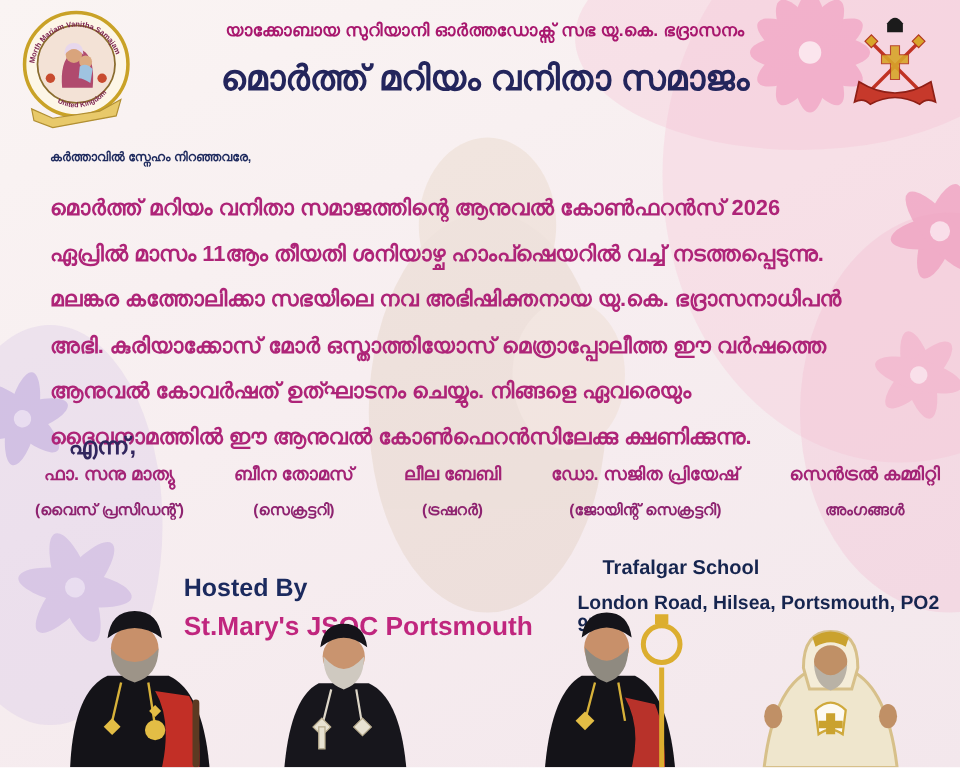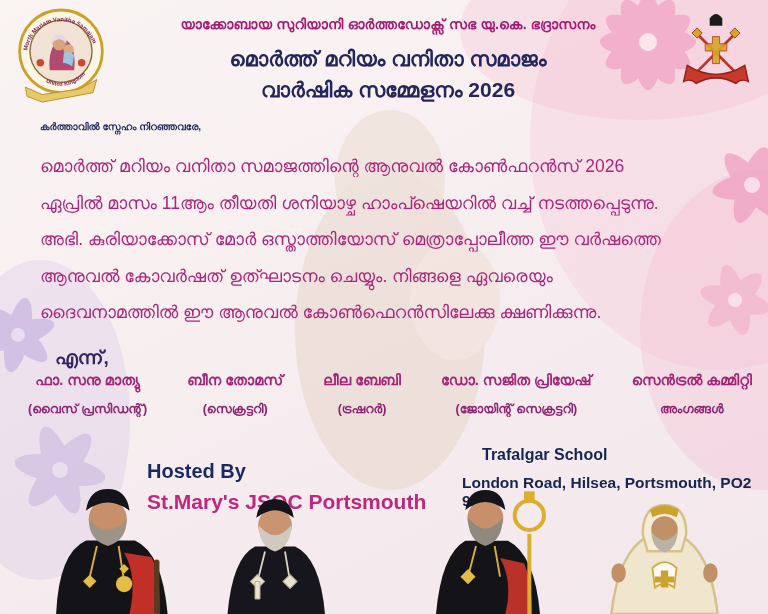--- a/index.html
+++ b/index.html
@@ -9,27 +9,27 @@
     overflow:hidden;
     font-family:"Liberation Sans", sans-serif;
     background:linear-gradient(155deg,#faf4f3 0%,#f7eef0 45%,#f3e7ec 100%);
   }
   .deco{position:absolute;inset:0;pointer-events:none;}
   
   .logo-left{position:absolute;left:14px;top:8px;width:94px;height:98px;}
   .emblem-right{position:absolute;right:6px;top:6px;width:92px;height:90px;}
   .title-block{position:absolute;left:108px;right:100px;top:16px;text-align:center;}
   .org-line{font-size:14px;font-weight:bold;color:#a8176e;letter-spacing:.2px;}
-  .title-line{font-size:21px;font-weight:bold;color:#23255c;}
+  .title-line{font-size:28px;font-weight:bold;color:#23255c;}
   .title-line.first{margin-top:14px;}
   .title-line.second{margin-top:7px;}
   
   .greeting{position:absolute;left:40px;top:121px;font-size:10px;font-weight:bold;color:#1e2a5e;}
   .paragraph{position:absolute;left:40px;top:148px;width:660px;
-    font-size:17.5px;font-weight:normal;color:#ae2478;line-height:36.5px;}
+    font-size:17.5px;font-weight:bold;color:#ae2478;line-height:36.5px;}
   .signoff{position:absolute;left:55px;top:347px;font-size:19px;font-weight:bold;color:#31265e;}
   
   .signatories{position:absolute;left:28px;right:16px;top:372px;display:flex;justify-content:space-between;}
   .sig-col{text-align:center;}
   .sig-name{font-size:14.5px;font-weight:bold;color:#a32376;}
   .sig-role{margin-top:13px;font-size:12.5px;font-weight:bold;color:#8e2370;}
   
   .hosted-block{position:absolute;left:147px;top:460px;}
   .hosted-label{font-size:20px;font-weight:bold;color:#1b2a5e;}
   .hosted-host{margin-top:7px;font-size:21px;font-weight:bold;color:#c0267e;}
@@ -147,28 +147,28 @@
       <rect x="67" y="26" width="8" height="8" transform="rotate(45 71 30)"></rect>
       <path d="M46 34 h8 v8 h8 v8 h-8 v14 h-8 V50 h-8 v-8 h8 Z" opacity="0.9"></path>
     </g>
     <path d="M43 14 Q50 4 57 14 L57 22 L43 22 Z" fill="#1b1b1b"></path>
     <path d="M18 66 Q50 86 82 66 L86 84 Q78 80 72 86 Q50 74 28 86 Q22 80 14 84 Z" fill="#c6392b" stroke="#8f1f16" stroke-width="1.5"></path>
   </svg>
 
   <div class="title-block">
     <div class="org-line">യാക്കോബായ സുറിയാനി ഓർത്തഡോക്സ് സഭ യു.കെ. ഭദ്രാസനം</div>
     <div class="title-line first">മൊർത്ത് മറിയം വനിതാ സമാജം</div>
-    <div class="title-line second">വാർഷിക സമ്മേളനം 2026</div>
   </div>
 
   <div class="greeting">കർത്താവിൽ സ്നേഹം നിറഞ്ഞവരേ,</div>
 
   <div class="paragraph">
     <div>മൊർത്ത് മറിയം വനിതാ സമാജത്തിന്റെ ആനുവൽ കോൺഫറൻസ് 2026</div>
     <div>ഏപ്രിൽ മാസം 11ആം തീയതി ശനിയാഴ്ച ഹാംപ്ഷെയറിൽ വച്ച് നടത്തപ്പെടുന്നു.</div>
+    <div>മലങ്കര കത്തോലിക്കാ സഭയിലെ നവ അഭിഷിക്തനായ യു.കെ. ഭദ്രാസനാധിപൻ</div>
     <div>അഭി. കുരിയാക്കോസ് മോർ ഒസ്താത്തിയോസ് മെത്രാപ്പോലീത്ത ഈ വർഷത്തെ</div>
     <div>ആനുവൽ കോവർഷത് ഉത്ഘാടനം ചെയ്യും. നിങ്ങളെ ഏവരെയും</div>
     <div>ദൈവനാമത്തിൽ ഈ ആനുവൽ കോൺഫെറൻസിലേക്കു ക്ഷണിക്കുന്നു.</div>
   </div>
 
   <div class="signoff">എന്ന്,</div>
 
   <div class="signatories">
     <div class="sig-col">
       <div class="sig-name">ഫാ. സനു മാത്യു</div>

